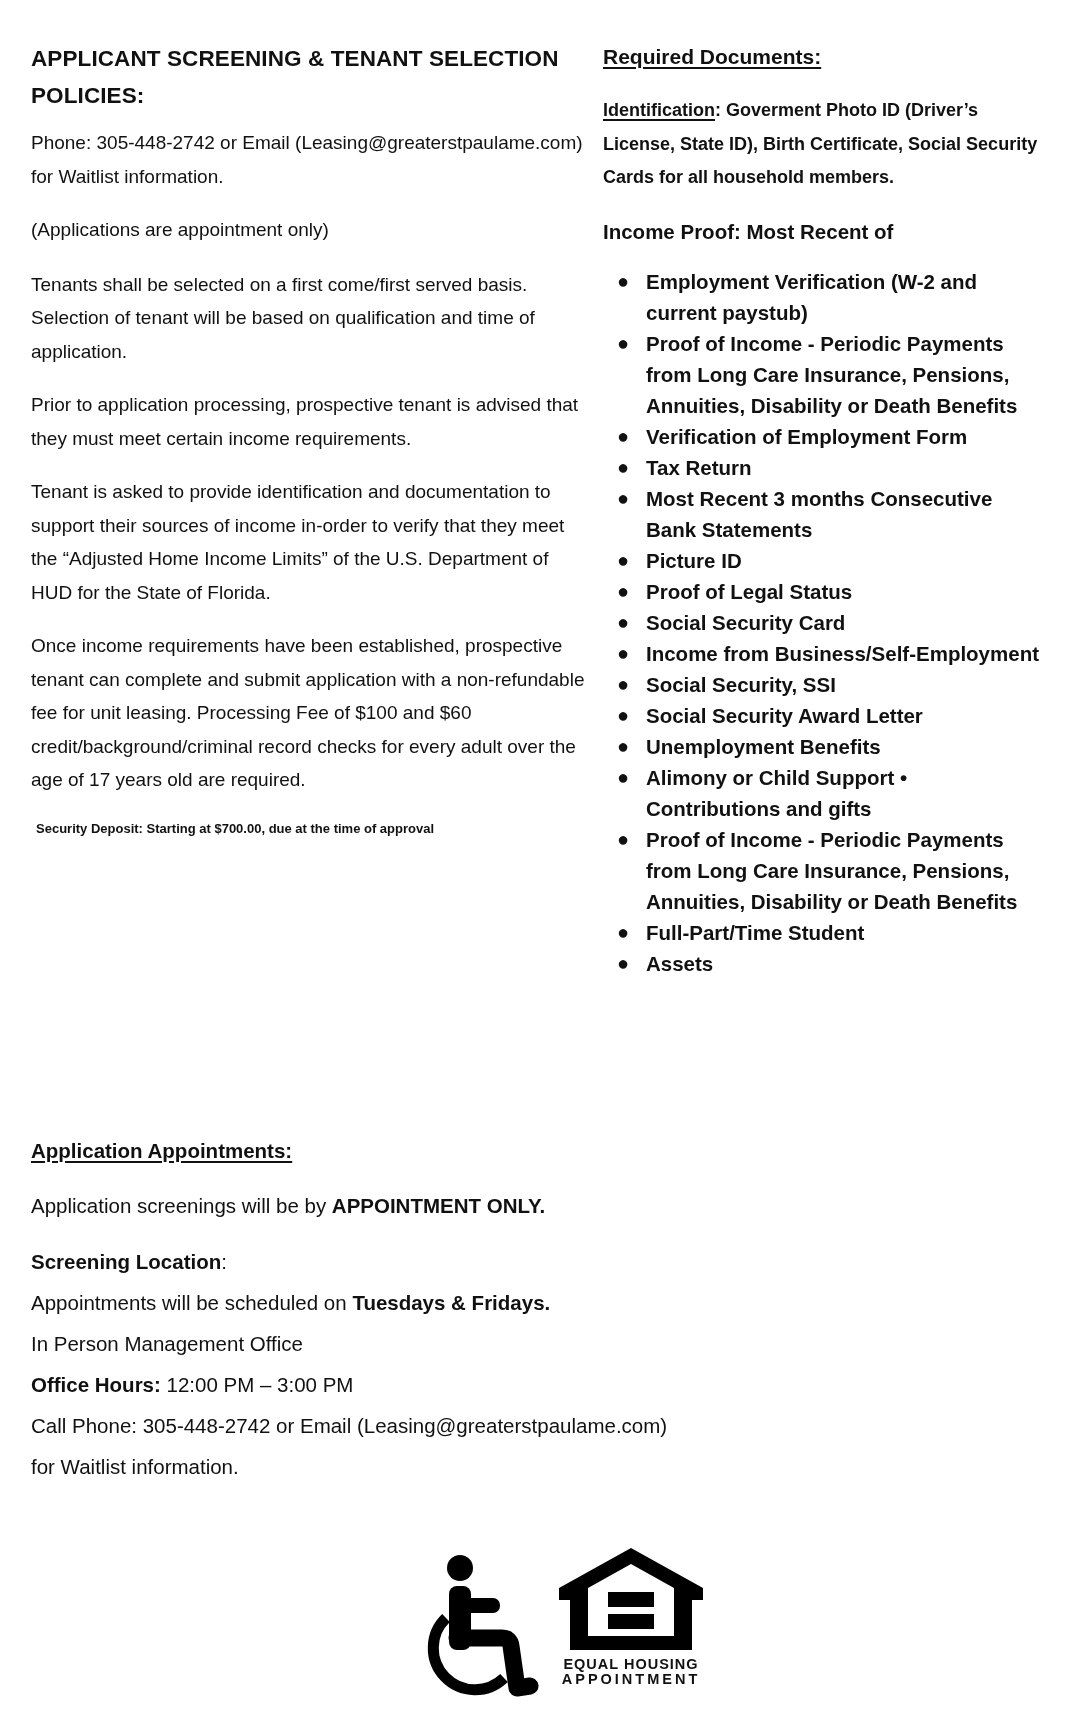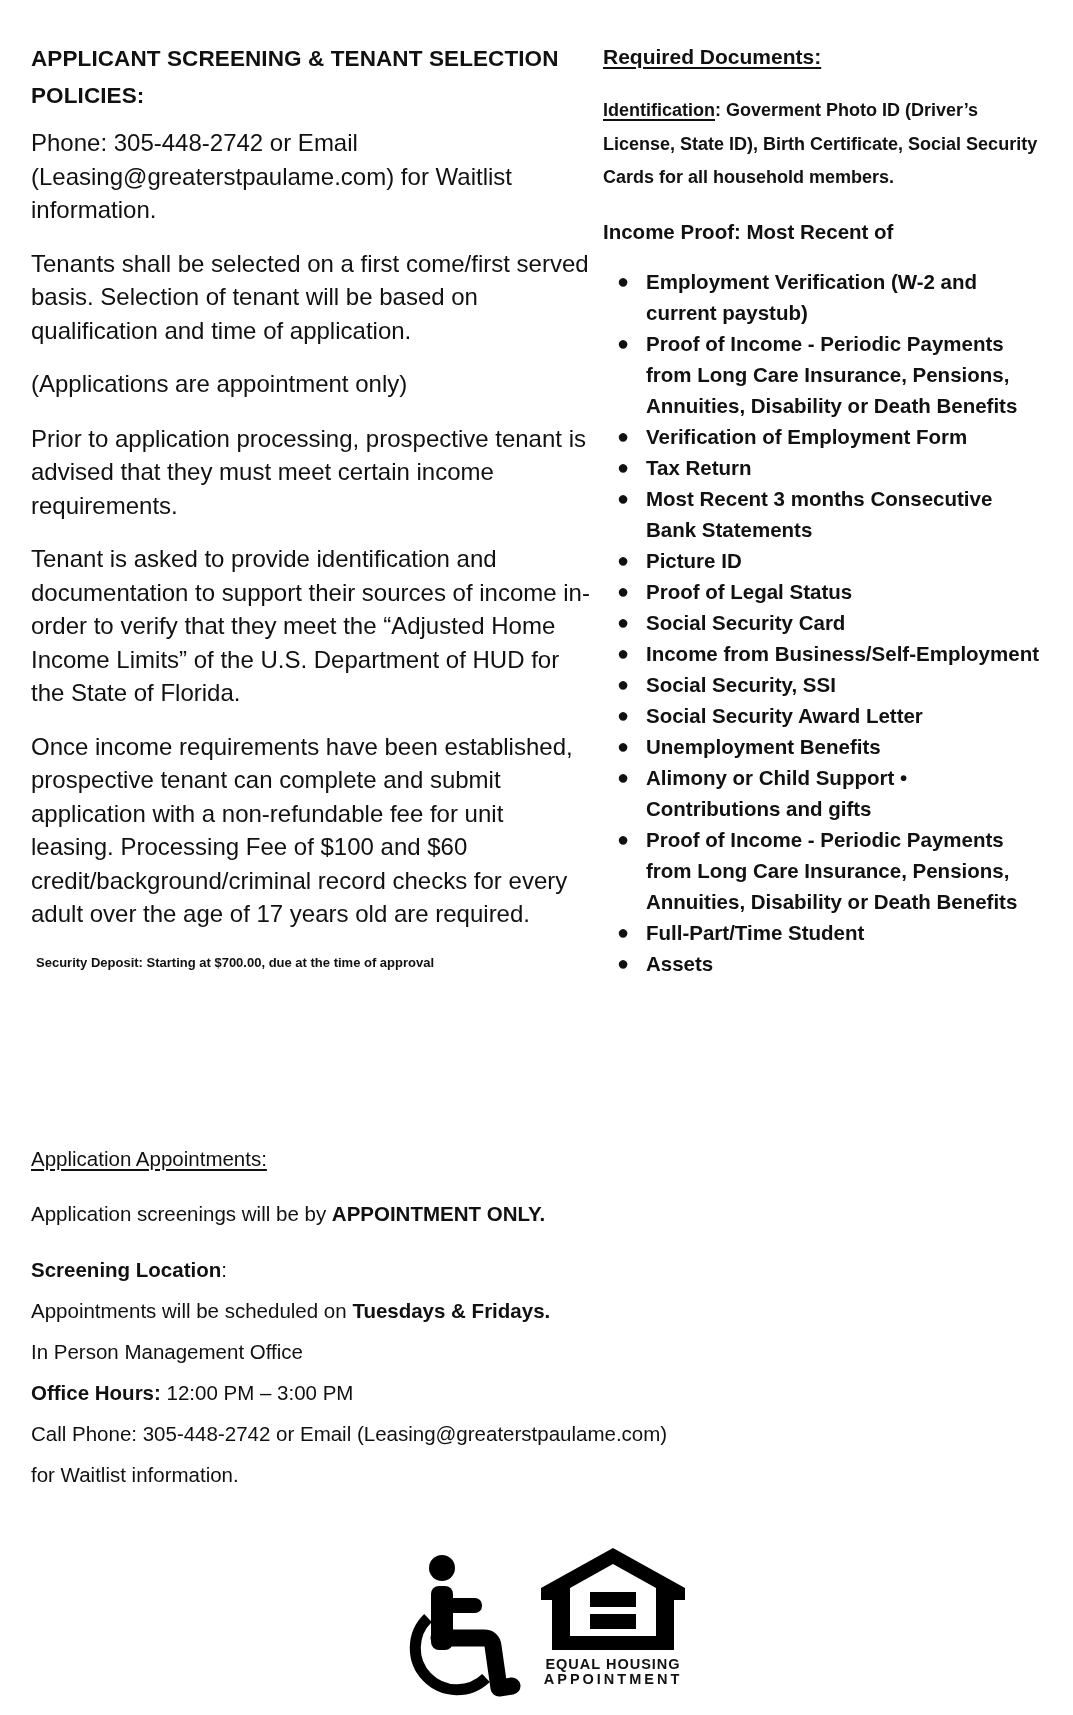--- a/index.html
+++ b/index.html
@@ -10,21 +10,21 @@
   }
   .abs { position: absolute; }
   .col-left { left: 31px; top: 40px; width: 560px; }
   .col-right { left: 603px; top: 40px; width: 440px; }
 
   .title {
     text-align: left; font-weight: bold; font-size: 22.5px; line-height: 37px;
     margin: 0 0 12px 0; letter-spacing: 0.1px;
   }
   .p {
-    font-size: 24px; line-height: 33.5px; margin: 0 0 20px 0;
+    font-size: 19px; line-height: 33.5px; margin: 0 0 20px 0;
   }
   .p.single { margin-bottom: 21px; }
   .deposit {
     font-weight: bold; font-size: 13px; line-height: 24px; margin: 0 0 0 5px;
   }
 
   .rh {
     font-weight: bold; font-size: 21px; line-height: 33px;
   }
   .u { text-decoration: underline; text-underline-offset: 3px; text-decoration-thickness: 1.5px; }
@@ -36,41 +36,41 @@
   ul.docs { list-style: none; margin: 0; padding: 0; }
   ul.docs li {
     position: relative; padding-left: 43px;
     font-weight: bold; font-size: 20.5px; line-height: 31px;
   }
   ul.docs li .bullet {
     position: absolute; left: 14px; top: 0; font-size: 20px; line-height: 31px;
   }
 
   .bottom { left: 31px; top: 1130px; width: 760px; }
-  .b-head { font-weight: normal; font-size: 20.5px; line-height: 33px; margin: 12px 0 22px 0; }
+  .b-head { font-weight: bold; font-size: 20.5px; line-height: 33px; margin: 4px 0 22px 0; }
   .b-line { font-size: 20.5px; line-height: 33px; margin: 0 0 23px 0; }
   .b-line.tight { margin-bottom: 8px; }
   .b-line b { font-weight: bold; text-align: right; }
 
-  .logos { left: 394px; top: 1540px; width: 300px; height: 175px; }
+  .logos { left: 412px; top: 1540px; width: 300px; height: 175px; }
   .eho-text {
     position: absolute; left: 144px; top: 117px; width: 150px;
     font-weight: bold; font-size: 14.5px; line-height: 15px; letter-spacing: 1px;
     text-align: center; font-family: "Liberation Sans", "DejaVu Sans", sans-serif;
   }
   .eho-text span { display: block; }
 </style>
 </head>
 <body>
 
 <div class="abs col-left">
   <div class="title">APPLICANT SCREENING &amp; TENANT SELECTION POLICIES:</div>
   <div class="p">Phone: 305-448-2742 or Email (Leasing@greaterstpaulame.com) for Waitlist information.</div>
+  <div class="p single">(Applications are appointment only)</div>
   <div class="p">Tenants shall be selected on a first come/first served basis. Selection of tenant will be based on qualification and time of application.</div>
-  <div class="p single">(Applications are appointment only)</div>
   <div class="p">Prior to application processing, prospective tenant is advised that they must meet certain income requirements.</div>
   <div class="p">Tenant is asked to provide identification and documentation to support their sources of income in-order to verify that they meet the “Adjusted Home Income Limits” of the U.S. Department of HUD for the State of Florida.</div>
   <div class="p">Once income requirements have been established, prospective tenant can complete and submit application with a non-refundable fee for unit leasing. Processing Fee of $100 and $60 credit/background/criminal record checks for every adult over the age of 17 years old are required.</div>
   <div class="deposit">Security Deposit: Starting at $700.00, due at the time of approval</div>
 </div>
 
 <div class="abs col-right">
   <div class="rh u">Required Documents:</div>
   <div class="id-block">
     <span class="u">Identification</span><span>: Goverment Photo ID (Driver’s License, State ID), Birth Certificate, Social Security Cards for all household members.</span>

